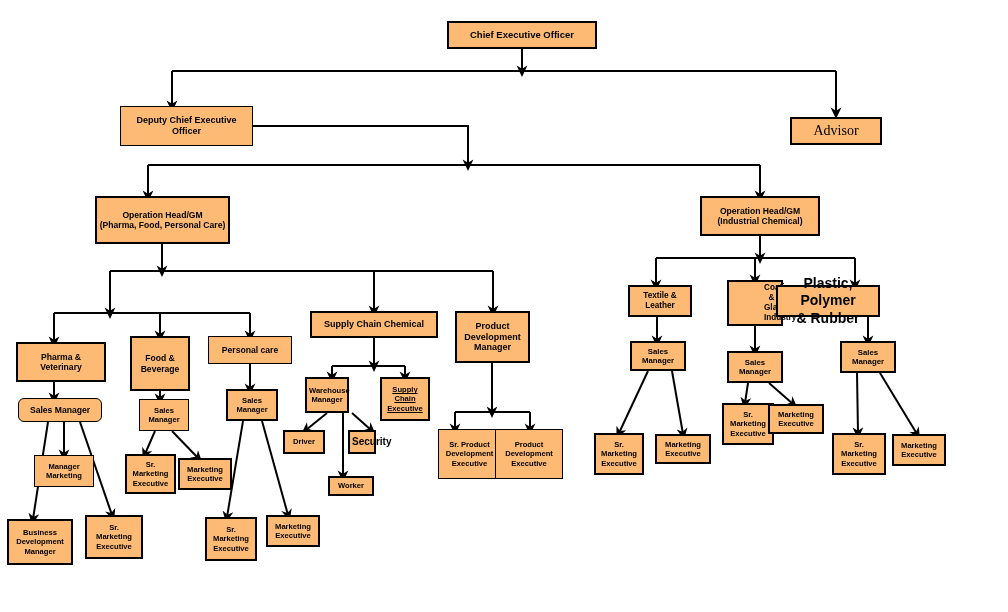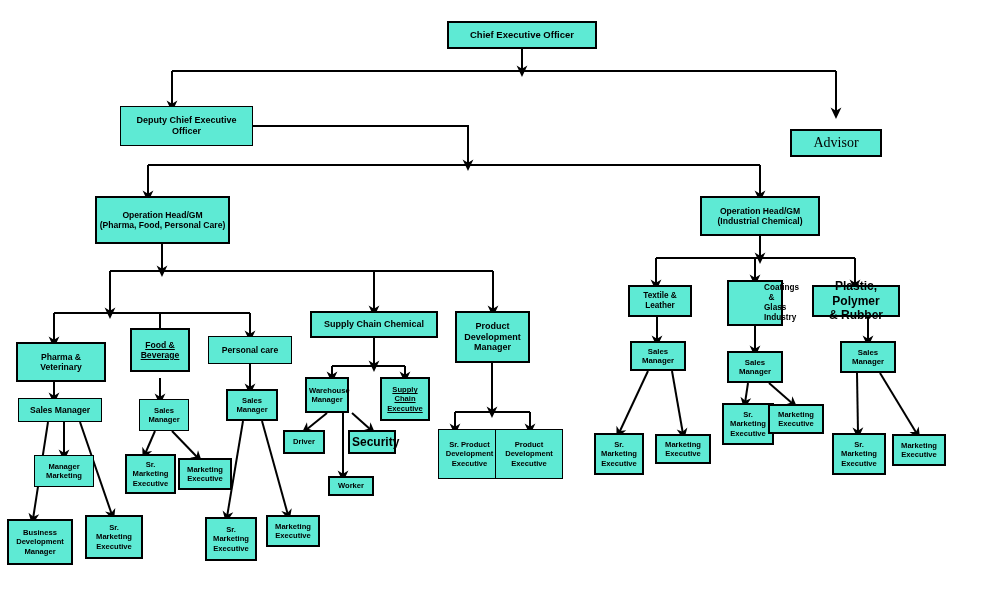--- a/index.html
+++ b/index.html
@@ -7,21 +7,21 @@
     position:relative;
     width:1008px;height:612px;
     background:#ffffff;
     font-family:"Liberation Sans", sans-serif;
     overflow:hidden;
   }
   svg#connectors{position:absolute;left:0;top:0;width:1008px;height:612px;}
   .node{
     position:absolute;
     box-sizing:border-box;
-    background:#5eead4;
+    background:#fdba74;
     border:1px solid #000000;
     display:flex;
     align-items:center;
     justify-content:center;
     text-align:center;
     font-weight:bold;
     color:#000000;
     line-height:1.22;
     padding:1px 2px;
     z-index:3;
@@ -97,45 +97,45 @@
         <line x1="880" y1="373" x2="917" y2="434" stroke="#000000" stroke-width="2" marker-end="url(#arrowhead)"></line>
       </g>
   </svg>
   <div id="node-layer">
       <div class="node thick" style="left: 447px; top: 21px; width: 150px; height: 28px; font-size: 9.5px;">
         <span>Chief Executive Officer</span>
       </div>
       <div class="node" style="left: 120px; top: 106px; width: 133px; height: 40px; font-size: 9px;">
         <span>Deputy Chief Executive<br>Officer</span>
       </div>
-      <div class="node thick serif" style="left: 790px; top: 129px; width: 92px; height: 28px; font-size: 14px;">
+      <div class="node thick serif" style="left: 790px; top: 117px; width: 92px; height: 28px; font-size: 14px;">
         <span>Advisor</span>
       </div>
       <div class="node thick" style="left: 95px; top: 196px; width: 135px; height: 48px; font-size: 8.6px;">
         <span>Operation Head/GM<br>(Pharma, Food, Personal Care)</span>
       </div>
       <div class="node thick" style="left: 700px; top: 196px; width: 120px; height: 40px; font-size: 8.6px;">
         <span>Operation Head/GM<br>(Industrial Chemical)</span>
       </div>
       <div class="node thick" style="left: 16px; top: 342px; width: 90px; height: 40px; font-size: 8.6px;">
         <span>Pharma &amp;<br>Veterinary</span>
       </div>
-      <div class="node thick" style="left: 130px; top: 328px; width: 60px; height: 44px; font-size: 8.6px; text-decoration: underline;">
+      <div class="node thick" style="left: 130px; top: 336px; width: 60px; height: 55px; font-size: 8.6px;">
         <span>Food &amp;<br>Beverage</span>
       </div>
       <div class="node" style="left: 208px; top: 336px; width: 84px; height: 28px; font-size: 8.6px;">
         <span>Personal care</span>
       </div>
       <div class="node thick" style="left: 310px; top: 311px; width: 128px; height: 27px; font-size: 9px;">
         <span>Supply Chain Chemical</span>
       </div>
       <div class="node thick" style="left: 455px; top: 311px; width: 75px; height: 52px; font-size: 9px;">
         <span>Product<br>Development<br>Manager</span>
       </div>
-      <div class="node" style="left: 18px; top: 398px; width: 84px; height: 24px; font-size: 8.6px;">
+      <div class="node" style="left: 18px; top: 398px; width: 84px; height: 24px; font-size: 8.6px; border-radius: 6px;">
         <span>Sales Manager</span>
       </div>
       <div class="node" style="left: 34px; top: 455px; width: 60px; height: 32px; font-size: 7.6px;">
         <span>Manager<br>Marketing</span>
       </div>
       <div class="node thick" style="left: 7px; top: 519px; width: 66px; height: 46px; font-size: 7.6px;">
         <span>Business<br>Development<br>Manager</span>
       </div>
       <div class="node thick" style="left: 85px; top: 515px; width: 58px; height: 44px; font-size: 7.6px;">
         <span>Sr.<br>Marketing<br>Executive</span>
@@ -160,21 +160,21 @@
       </div>
       <div class="node thick" style="left: 305px; top: 377px; width: 44px; height: 36px; font-size: 7.6px;">
         <span>Warehouse<br>Manager</span>
       </div>
       <div class="node thick" style="left: 380px; top: 377px; width: 50px; height: 44px; font-size: 7.6px; text-decoration: underline;">
         <span>Supply<br>Chain<br>Executive</span>
       </div>
       <div class="node thick" style="left: 283px; top: 430px; width: 42px; height: 24px; font-size: 7.6px;">
         <span>Driver</span>
       </div>
-      <div class="node thick" style="left: 348px; top: 430px; width: 48px; height: 24px; font-size: 12px;">
+      <div class="node thick" style="left: 348px; top: 430px; width: 28px; height: 24px; font-size: 10px;">
         <span>Security</span>
       </div>
       <div class="node thick" style="left: 320px; top: 476px; width: 46px; height: 20px; font-size: 7.6px; margin-left: 8px;">
         <span>Worker</span>
       </div>
       <div class="node" style="left: 438px; top: 429px; width: 63px; height: 50px; font-size: 7.6px;">
         <span>Sr. Product<br>Development<br>Executive</span>
       </div>
       <div class="node" style="left: 495px; top: 429px; width: 68px; height: 50px; font-size: 7.6px;">
         <span>Product<br>Development<br>Executive</span>
@@ -196,21 +196,21 @@
       </div>
       <div class="node thick" style="left: 727px; top: 351px; width: 56px; height: 32px; font-size: 7.8px;">
         <span>Sales<br>Manager</span>
       </div>
       <div class="node thick" style="left: 722px; top: 403px; width: 52px; height: 42px; font-size: 7.6px;">
         <span>Sr.<br>Marketing<br>Executive</span>
       </div>
       <div class="node thick" style="left: 768px; top: 404px; width: 56px; height: 30px; font-size: 7.6px;">
         <span>Marketing<br>Executive</span>
       </div>
-      <div class="node thick" style="left: 812px; top: 285px; width: 88px; height: 32px; font-size: 12px;">
+      <div class="node thick" style="left: 776px; top: 285px; width: 104px; height: 32px; font-size: 14px;">
         <span>Plastic, Polymer<br>&amp; Rubber</span>
       </div>
       <div class="node thick" style="left: 840px; top: 341px; width: 56px; height: 32px; font-size: 7.8px;">
         <span>Sales<br>Manager</span>
       </div>
       <div class="node thick" style="left: 832px; top: 433px; width: 54px; height: 42px; font-size: 7.6px;">
         <span>Sr.<br>Marketing<br>Executive</span>
       </div>
       <div class="node thick" style="left: 892px; top: 434px; width: 54px; height: 32px; font-size: 7.6px;">
         <span>Marketing<br>Executive</span>

